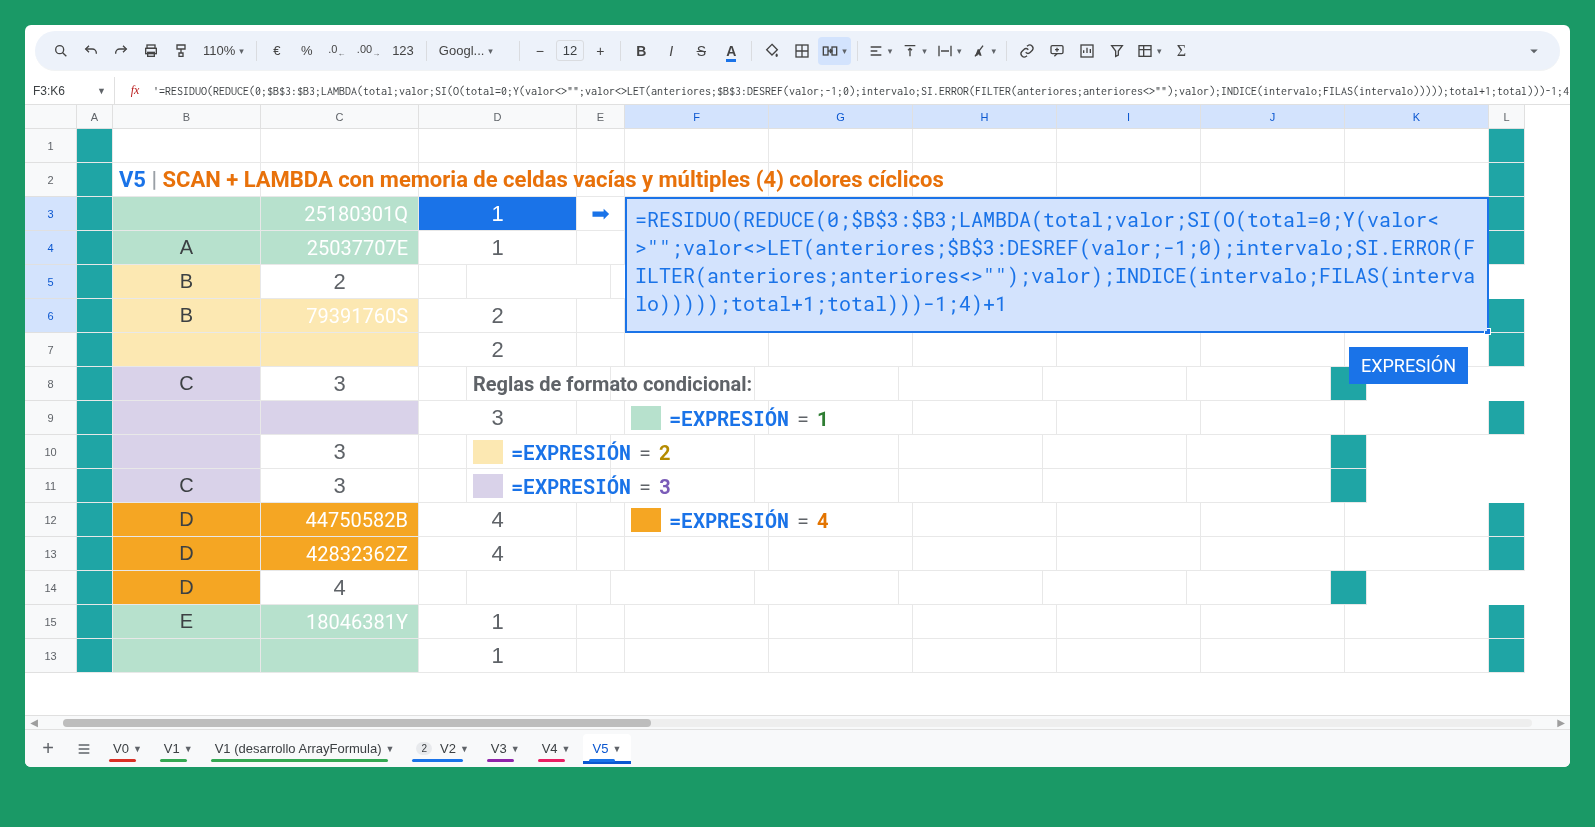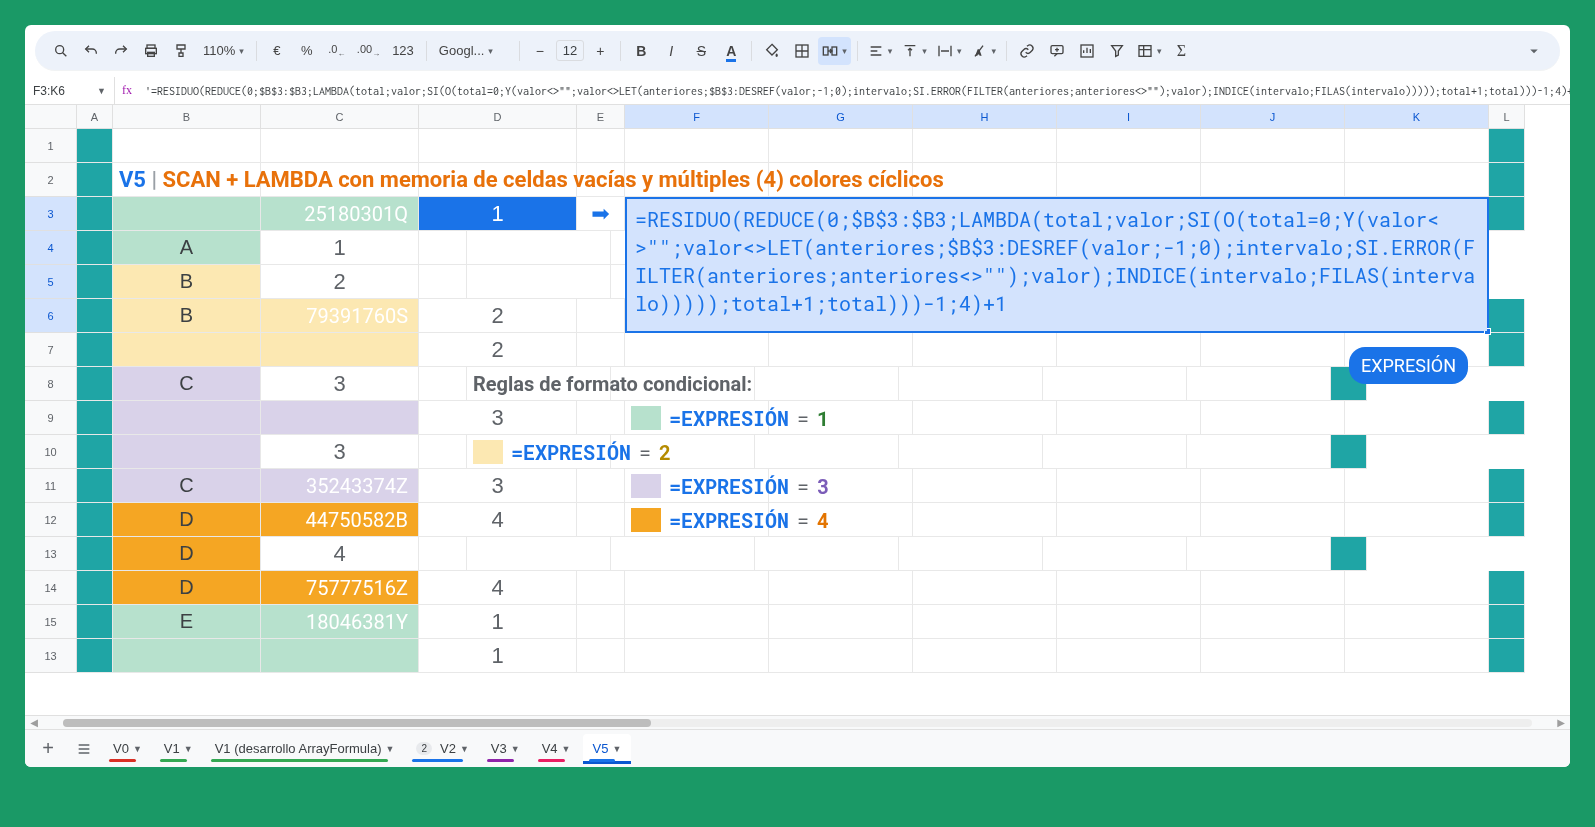--- a/index.html
+++ b/index.html
@@ -16,21 +16,21 @@
 .toolbar .fontsize-box .val { border: 1px solid #dadce0; padding: 2px 6px; min-width: 24px; text-align: center; border-radius: 3px; }
 .toolbar .spacer { flex: 1; }
 .toolbar .chev svg { width: 18px; height: 18px; fill: #5f6368; }
 .underline-A { position: relative; font-weight: bold; }
 .underline-A::after { content: ""; position: absolute; left: 0; right: 0; bottom: -3px; height: 3px; background: #1a73e8; }
 
 
 .formula-row { display: flex; align-items: center; border-bottom: 1px solid #e0e0e0; height: 28px; font-size: 12px; }
 .name-box { width: 90px; padding: 0 8px; color: #3c4043; display: flex; align-items: center; justify-content: space-between; border-right: 1px solid #e0e0e0; height: 100%; }
 .name-box .arr { font-size: 9px; color: #5f6368; }
-.fx { width: 24px; text-align: center; color: #a21caf; font-family: serif; }
+.fx { width: 24px; text-align: center; font-style: italic; color: #b91c1c; font-family: serif; margin-left: 8px; }
 .formula-input { flex: 1; padding: 0 6px; font-family: 'Inconsolata', monospace; font-size: 12px; color: #3c4043; white-space: nowrap; overflow: hidden; }
 
 
 .grid-wrap { position: relative; overflow: auto; height: 610px; }
 .grid { position: relative; }
 .col-headers { display: flex; position: sticky; top: 0; z-index: 3; }
 .corner { width: 52px; height: 24px; background: #f8f9fa; border-right: 1px solid #e0e0e0; border-bottom: 1px solid #e0e0e0; position: sticky; left: 0; z-index: 4; }
 .ch { background: #f8f9fa; border-right: 1px solid #e0e0e0; border-bottom: 1px solid #e0e0e0; height: 24px; display: flex; align-items: center; justify-content: center; font-size: 11px; color: #5f6368; }
 .ch.sel { background: #d3e3fd; color: #0b57d0; }
 .rows { }
@@ -352,20 +352,23 @@
             <div class="cell cJ" style="width:144px;height:34px;"></div>
             <div class="cell cK" style="width:144px;height:34px;"></div>
             <div class="cell cL teal" style="width:36px;height:34px;"></div>
           </div>
           <div class="row" style="height:34px">
             <div class="rh sel" style="height:34px">4</div>
             <div class="cell cA teal" style="width:36px;height:34px;"></div>
             <div class="cell cB datab fill-g" style="width:148px;height:34px;">
               <span>A</span>
             </div>
+            <div class="cell cC datac fill-g" style="width:158px;height:34px;">
+              <span>25037707E</span>
+            </div>
             <div class="cell cD datad " style="width:158px;height:34px;">
               <span>1</span>
             </div>
             <div class="cell cE" style="width:48px;height:34px;"></div>
             <div class="cell cF" style="width:144px;height:34px;"></div>
             <div class="cell cG" style="width:144px;height:34px;"></div>
             <div class="cell cH" style="width:144px;height:34px;"></div>
             <div class="cell cI" style="width:144px;height:34px;"></div>
             <div class="cell cJ" style="width:144px;height:34px;"></div>
             <div class="cell cK" style="width:144px;height:34px;"></div>
@@ -503,23 +506,20 @@
             <div class="cell cJ" style="width:144px;height:34px;"></div>
             <div class="cell cK" style="width:144px;height:34px;"></div>
             <div class="cell cL teal" style="width:36px;height:34px;"></div>
           </div>
           <div class="row" style="height:34px">
             <div class="rh " style="height:34px">11</div>
             <div class="cell cA teal" style="width:36px;height:34px;"></div>
             <div class="cell cB datab fill-p" style="width:148px;height:34px;">
               <span>C</span>
             </div>
-            <div class="cell cC datac fill-p" style="width:158px;height:34px;">
-              <span>35243374Z</span>
-            </div>
             <div class="cell cD datad " style="width:158px;height:34px;">
               <span>3</span>
             </div>
             <div class="cell cE" style="width:48px;height:34px;"></div>
             <div class="cell cF" style="width:144px;height:34px;overflow:visible;white-space:nowrap">
               <div class="cf-row">
         <div class="swatch fill-p"></div>
         <span class="cf-expr">=EXPRESIÓN</span>
         <span class="cf-eq">=</span>
         <span class="cf-num3">3</span>
@@ -559,40 +559,40 @@
             <div class="cell cJ" style="width:144px;height:34px;"></div>
             <div class="cell cK" style="width:144px;height:34px;"></div>
             <div class="cell cL teal" style="width:36px;height:34px;"></div>
           </div>
           <div class="row" style="height:34px">
             <div class="rh " style="height:34px">13</div>
             <div class="cell cA teal" style="width:36px;height:34px;"></div>
             <div class="cell cB datab fill-o" style="width:148px;height:34px;">
               <span>D</span>
             </div>
+            <div class="cell cC datac fill-o" style="width:158px;height:34px;">
+              <span>42832362Z</span>
+            </div>
             <div class="cell cD datad " style="width:158px;height:34px;">
               <span>4</span>
             </div>
             <div class="cell cE" style="width:48px;height:34px;"></div>
             <div class="cell cF" style="width:144px;height:34px;"></div>
             <div class="cell cG" style="width:144px;height:34px;"></div>
             <div class="cell cH" style="width:144px;height:34px;"></div>
             <div class="cell cI" style="width:144px;height:34px;"></div>
             <div class="cell cJ" style="width:144px;height:34px;"></div>
             <div class="cell cK" style="width:144px;height:34px;"></div>
             <div class="cell cL teal" style="width:36px;height:34px;"></div>
           </div>
           <div class="row" style="height:34px">
             <div class="rh " style="height:34px">14</div>
             <div class="cell cA teal" style="width:36px;height:34px;"></div>
             <div class="cell cB datab fill-o" style="width:148px;height:34px;">
               <span>D</span>
-            </div>
-            <div class="cell cC datac fill-o" style="width:158px;height:34px;">
-              <span>75777516Z</span>
             </div>
             <div class="cell cD datad " style="width:158px;height:34px;">
               <span>4</span>
             </div>
             <div class="cell cE" style="width:48px;height:34px;"></div>
             <div class="cell cF" style="width:144px;height:34px;"></div>
             <div class="cell cG" style="width:144px;height:34px;"></div>
             <div class="cell cH" style="width:144px;height:34px;"></div>
             <div class="cell cI" style="width:144px;height:34px;"></div>
             <div class="cell cJ" style="width:144px;height:34px;"></div>
@@ -643,21 +643,21 @@
           </div>
         </div>
       </div>
 
     <div class="sel-overlay" id="sel-overlay" style="left: 600px; top: 92px; width: 864px; height: 136px;">
       <div class="handle"></div>
     </div>
 
     <div class="formula-big" id="formula-big" style="left: 602px; top: 94px; width: 860px; height: 132px;">=RESIDUO(REDUCE(0;$B$3:$B3;LAMBDA(total;valor;SI(O(total=0;Y(valor&lt;&gt;"";valor&lt;&gt;LET(anteriores;$B$3:DESREF(valor;-1;0);intervalo;SI.ERROR(FILTER(anteriores;anteriores&lt;&gt;"");valor);INDICE(intervalo;FILAS(intervalo)))));total+1;total)))-1;4)+1</div>
 
-    <div class="expr-badge" id="expr-badge" style="left: 1324px; top: 242px; border-radius: 16px;">EXPRESIÓN</div>
+    <div class="expr-badge" id="expr-badge" style="left: 1324px; top: 242px;">EXPRESIÓN</div>
   </div>
 
   <div class="hscroll">
     <div class="arrow">◀</div>
     <div class="track">
         <div class="thumb"></div>
       </div>
     <div class="arrow">▶</div>
   </div>
 

